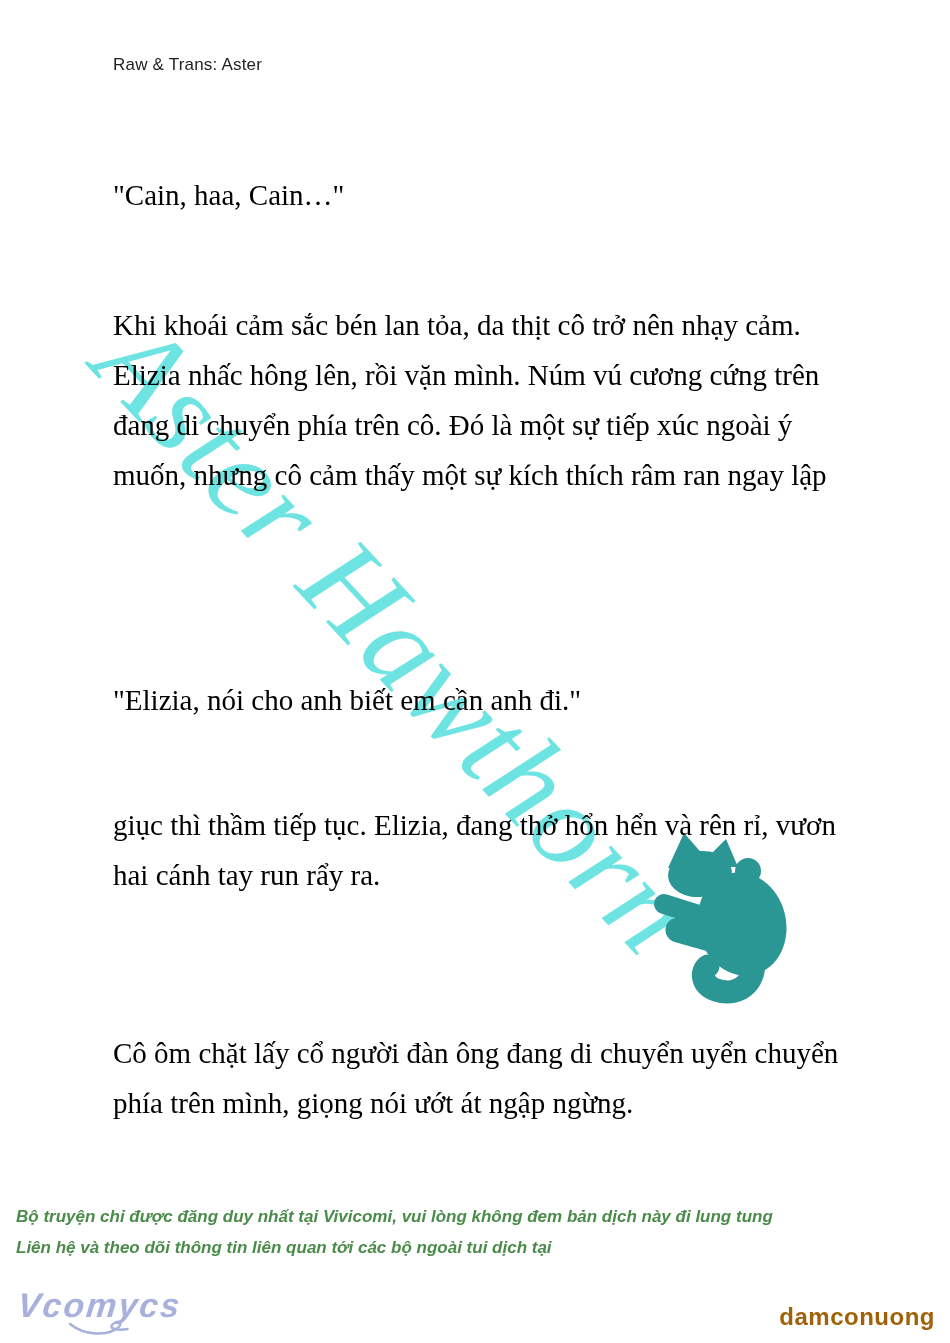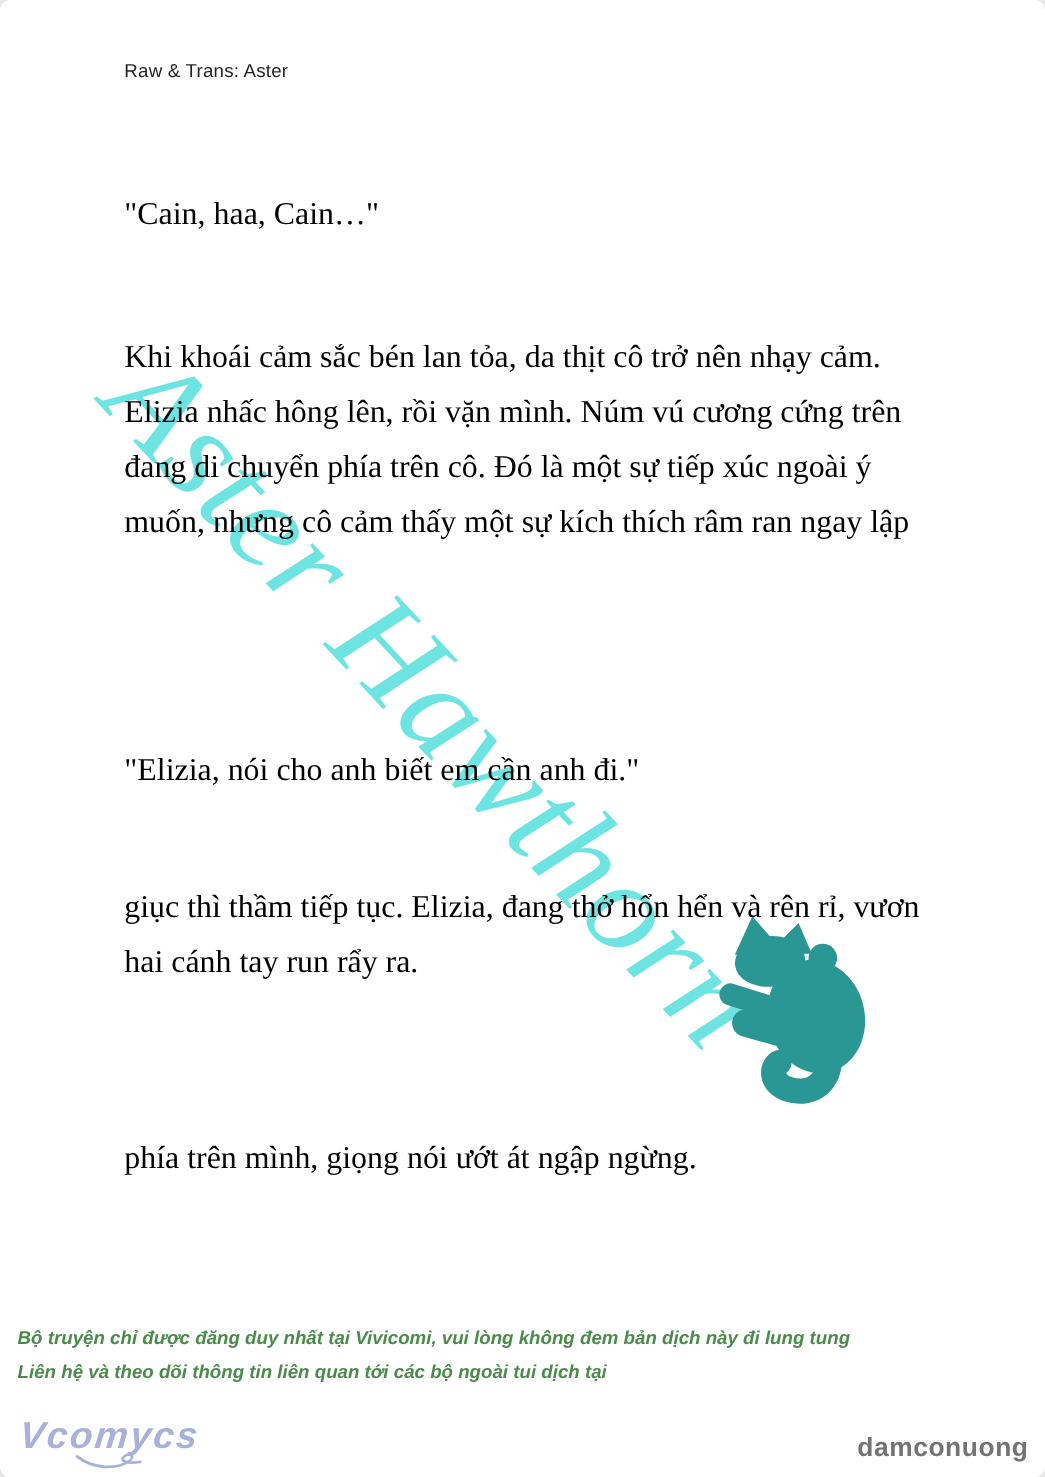--- a/index.html
+++ b/index.html
@@ -3,21 +3,20 @@
 <meta charset="utf-8">
 <style>
   html,body{margin:0;padding:0;background:#e8e8e8;}
   .page{
     position:relative;
     width:950px;height:1343px;
     background:#ffffff;
     margin:0 auto;
     overflow:hidden;
     font-family:"Liberation Serif","DejaVu Serif",serif;
-    border-radius:10px;
   }
   .credit{
     position:absolute;left:113px;top:55px;
     font-family:"Liberation Sans","DejaVu Sans",sans-serif;
     font-size:17px;color:#1f1f1f;letter-spacing:.2px;
     z-index:3;
   }
   .watermark{
     position:absolute;left:170px;top:292px;
     transform:rotate(47deg);transform-origin:0 0;
@@ -62,21 +61,21 @@
     color:#a8b1dc;
     transform:skewX(-6deg);
     z-index:3;
   }
   .vcomycs .swirl{position:absolute;left:52px;top:34px;}
   .damconuong{
     position:absolute;right:15px;top:1303px;
     font-family:"Liberation Sans","DejaVu Sans",sans-serif;
     font-weight:bold;
     font-size:24px;letter-spacing:.5px;
-    color:#737373;
+    color:#a16207;
     text-shadow:0 0 3px #ffffff,0 0 6px #ffffff;
     z-index:3;
   }
 </style>
 </head>
 <body>
 
 <div class="page">
 
   <div class="credit">Raw &amp; Trans: Aster</div>
@@ -113,20 +112,21 @@
       <div class="line">muốn, nhưng cô cảm thấy một sự kích thích râm ran ngay lập</div>
     </div>
     <div class="para p3">
       <div class="line">"Elizia, nói cho anh biết em cần anh đi."</div>
     </div>
     <div class="para p4">
       <div class="line">giục thì thầm tiếp tục. Elizia, đang thở hổn hển và rên rỉ, vươn</div>
       <div class="line">hai cánh tay run rẩy ra.</div>
     </div>
     <div class="para p5">
+      <div class="line">Cô ôm chặt lấy cổ người đàn ông đang di chuyển uyển chuyển</div>
       <div class="line">phía trên mình, giọng nói ướt át ngập ngừng.</div>
     </div>
   </div>
 
   <div class="footer">
     <div>Bộ truyện chỉ được đăng duy nhất tại Vivicomi, vui lòng không đem bản dịch này đi lung tung</div>
     <div>Liên hệ và theo dõi thông tin liên quan tới các bộ ngoài tui dịch tại</div>
   </div>
 
   <div class="vcomycs">

